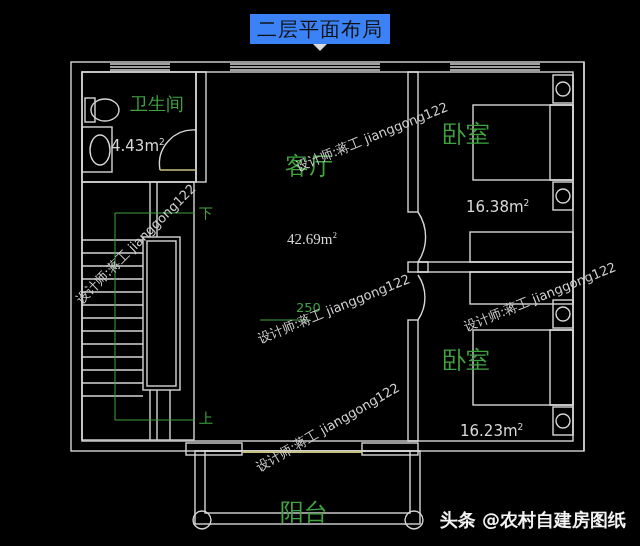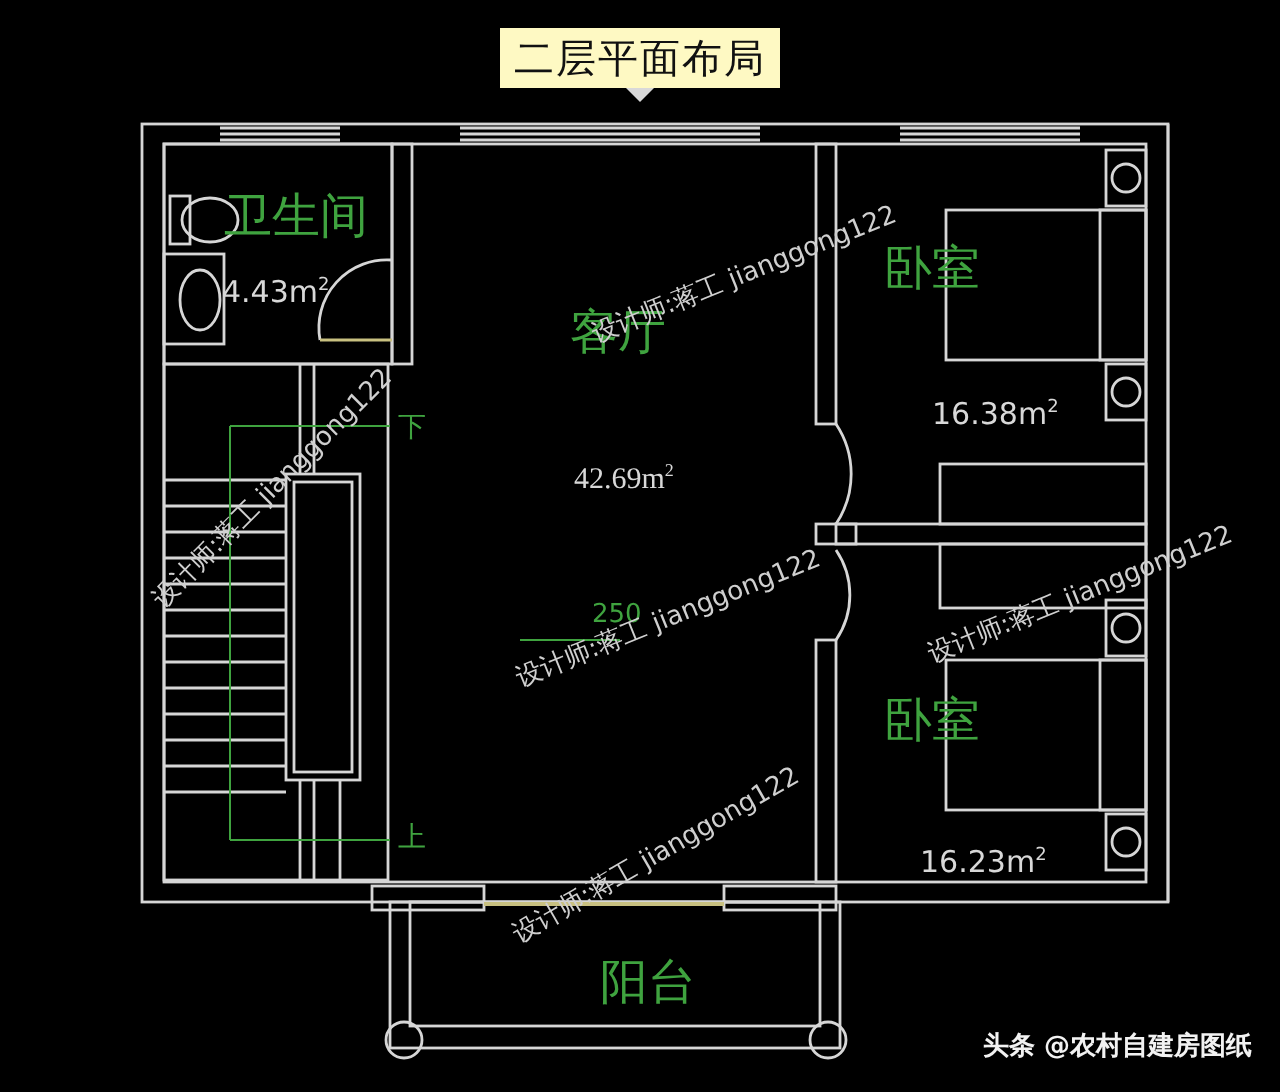--- a/index.html
+++ b/index.html
@@ -1,25 +1,25 @@
 <!DOCTYPE html>
 <html><head>
 <meta charset="utf-8">
 <style>
   html,body{margin:0;padding:0;background:#000;}
   body{width:640px;height:546px;overflow:hidden;position:relative;font-family:"DejaVu Sans",sans-serif;}
   #plan{position:absolute;left:0;top:0;width:640px;height:546px;}
-  .title-banner{position:absolute;left:250px;top:14px;width:140px;height:30px;background:#fef9c3;color:#111;
+  .title-banner{position:absolute;left:250px;top:14px;width:140px;height:30px;background:#3b82f6;color:#111;
     font-size:20px;line-height:30px;text-align:center;letter-spacing:1px;}
   .title-arrow{position:absolute;left:313px;top:44px;width:0;height:0;border-left:7px solid transparent;border-right:7px solid transparent;border-top:7px solid #d9d9d9;}
   .wm{position:absolute;color:#cfcfcf;font-size:13px;white-space:nowrap;transform-origin:left bottom;}
   .room{position:absolute;color:#3fa33f;font-size:24px;white-space:nowrap;}
   .area{position:absolute;color:#d8d8d8;font-size:15px;white-space:nowrap;text-align:center;}
   .area sup{font-size:9px;vertical-align:6px;}
-  .credit{position:absolute;right:14px;bottom:14px;color:#f2f2f2;font-size:13px;font-weight:bold;text-shadow:0 0 2px #000;}
+  .credit{position:absolute;right:14px;bottom:14px;color:#f2f2f2;font-size:18px;font-weight:bold;text-shadow:0 0 2px #000;}
 </style>
 </head>
 <body>
 
 <svg id="plan" viewBox="0 0 640 546" xmlns="http://www.w3.org/2000/svg">
   <g fill="none" stroke="#d6d6d6" stroke-width="1.4">
 
     <rect x="71" y="62" width="513" height="389"></rect>
     <rect x="82" y="72" width="491" height="369"></rect>
 
@@ -111,33 +111,33 @@
     <line x1="115" y1="213" x2="195" y2="213"></line>
     <line x1="115" y1="213" x2="115" y2="420"></line>
     <line x1="115" y1="420" x2="195" y2="420"></line>
     <line x1="260" y1="320" x2="310" y2="320"></line>
   </g>
 </svg>
 
 <div class="title-banner">二层平面布局</div>
 <div class="title-arrow"></div>
 
-<div class="room" style="left:112px;top:92px;font-size:24px;">卫生间</div>
+<div class="room" style="left:130px;top:92px;font-size:18px;">卫生间</div>
 <div class="area" style="left:111px;top:137px;"><span>4.43m</span><sup>2</sup></div>
 
 <div class="room" style="left:285px;top:150px;">客厅</div>
 <div class="area" style="left:287px;top:230px;font-family:Liberation Serif, serif;"><span>42.69m</span><sup>2</sup></div>
 
 <div class="room" style="left:442px;top:118px;">卧室</div>
 <div class="area" style="left:466px;top:198px;"><span>16.38m</span><sup>2</sup></div>
 
 <div class="room" style="left:442px;top:344px;">卧室</div>
 <div class="area" style="left:460px;top:422px;"><span>16.23m</span><sup>2</sup></div>
 
-<div class="room" style="left:280px;top:475px;margin-left:20px;">阳台</div>
+<div class="room" style="left:280px;top:496px;">阳台</div>
 
 <div class="room" style="left:199px;top:205px;font-size:14px;">下</div>
 <div class="room" style="left:199px;top:410px;font-size:14px;">上</div>
 <div class="room" style="left:296px;top:300px;font-size:13px;">250</div>
 
 <div class="wm" style="left:300px;top:158px;transform:rotate(-22deg);">设计师:蒋工 jianggong122</div>
 <div class="wm" style="left:85px;top:290px;transform:rotate(-45deg);">设计师:蒋工 jianggong122</div>
 <div class="wm" style="left:262px;top:330px;transform:rotate(-22deg);">设计师:蒋工 jianggong122</div>
 <div class="wm" style="left:468px;top:318px;transform:rotate(-22deg);">设计师:蒋工 jianggong122</div>
 <div class="wm" style="left:262px;top:458px;transform:rotate(-30deg);">设计师:蒋工 jianggong122</div>

